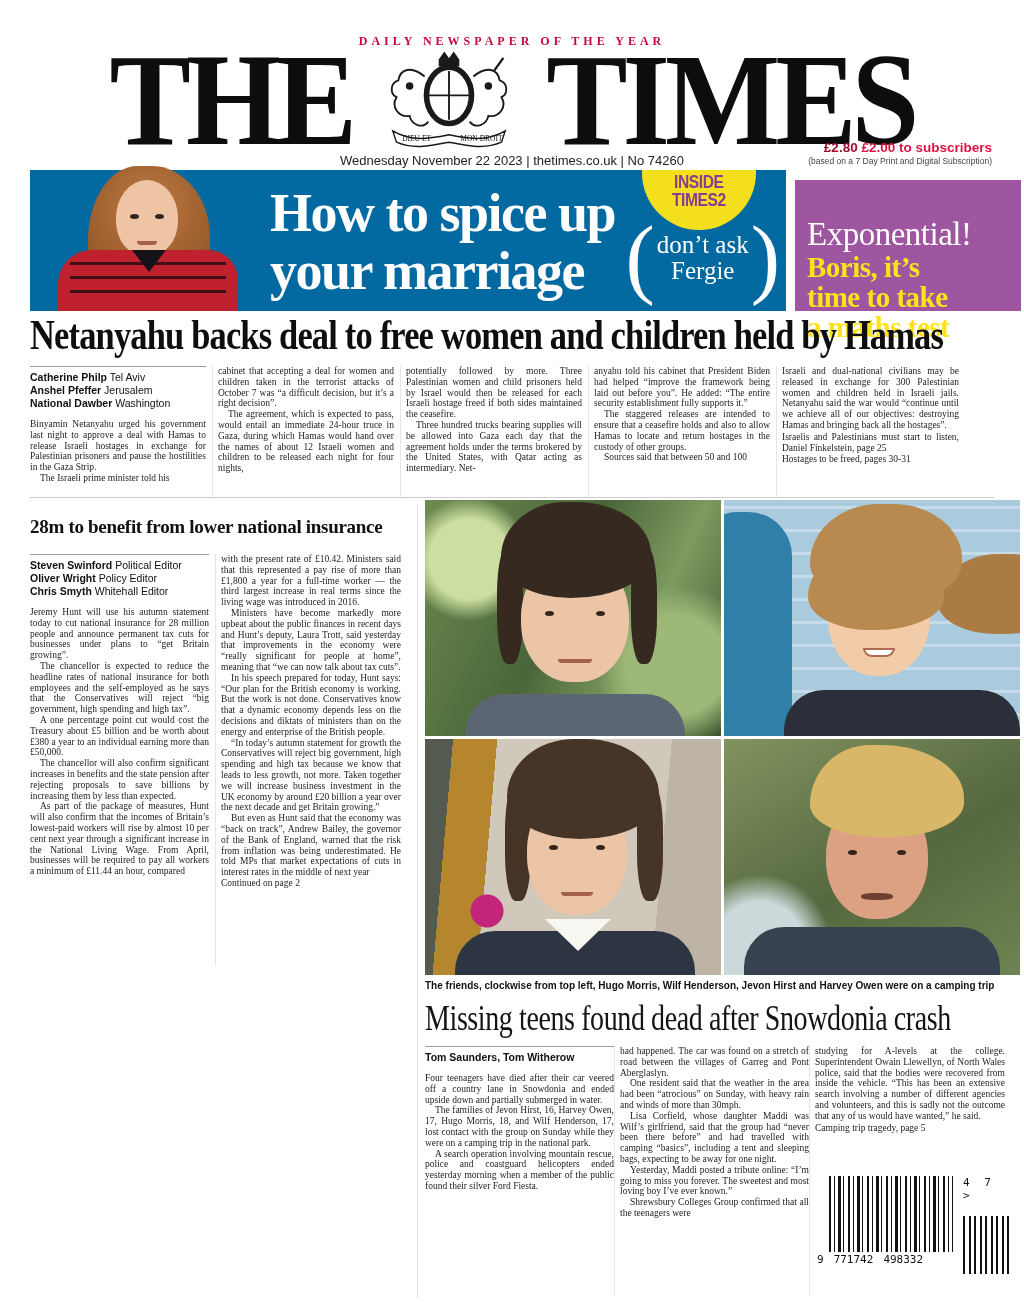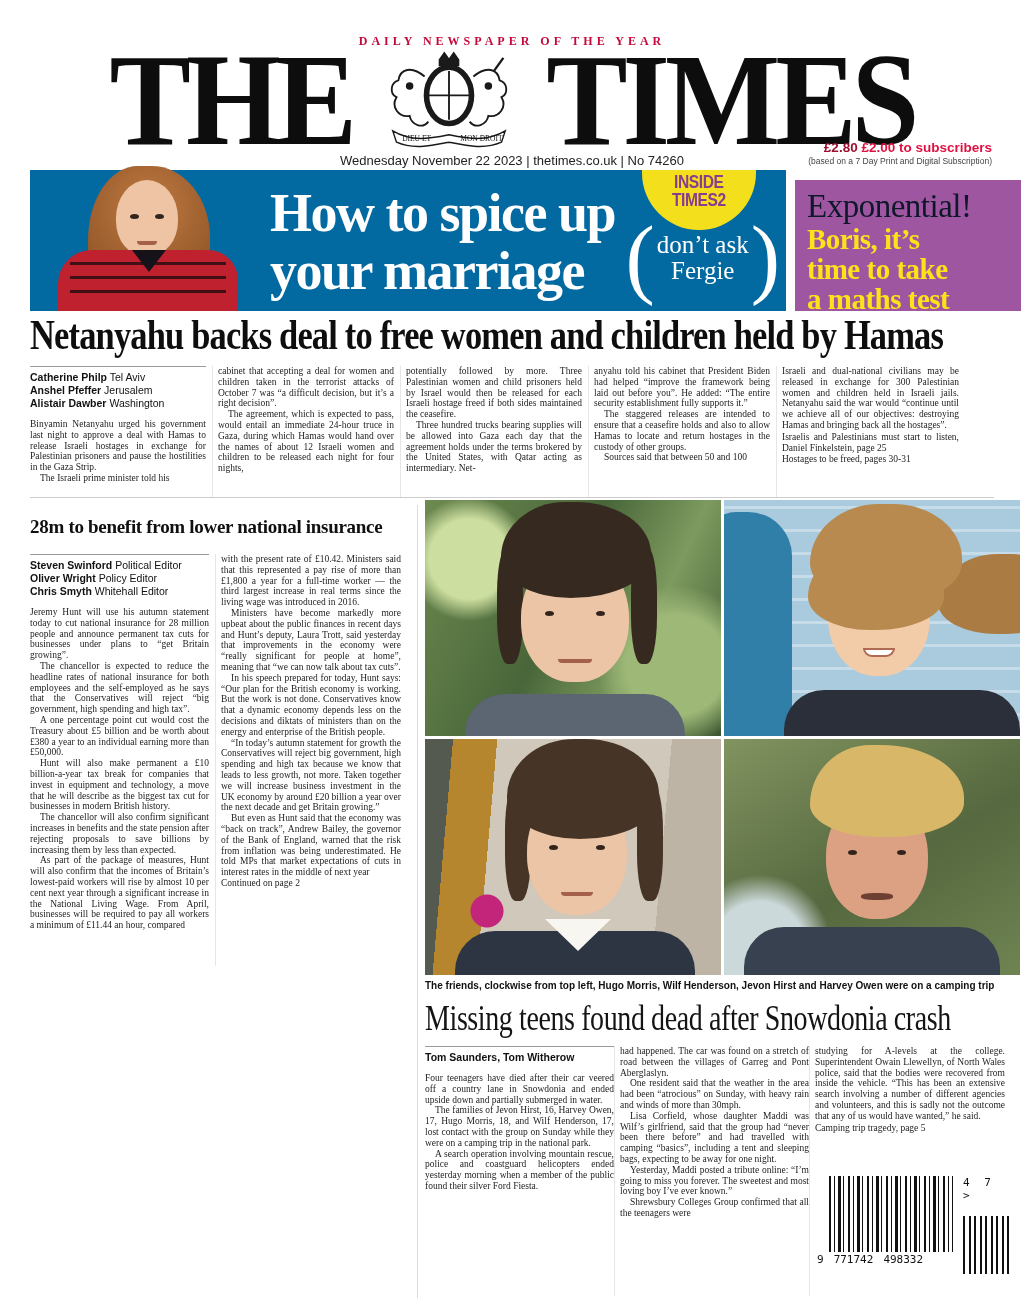--- a/index.html
+++ b/index.html
@@ -45,21 +45,21 @@
   .fergie .jacket { position:absolute; left:22px; top:80px; width:180px; height:61px;
                     background:#c0212e; border-radius:34px 30px 0 0; overflow:hidden; }
   .fergie .jacket::before { content:""; position:absolute; left:12px; right:12px; top:10px; height:44px;
                     background:repeating-linear-gradient(0deg, transparent 0 11px, rgba(20,10,12,.75) 11px 14px); }
   .fergie .collar { position:absolute; left:96px; top:80px; width:34px; height:22px;
                     background:#16121a; clip-path:polygon(0 0,100% 0,50% 100%); }
 
   
   .promo-right { position:absolute; left:795px; top:180px; width:226px; height:131px;
                  background:#9e56a0; padding:8px 12px; }
-  .xp-line { color:#0f172a; font:400 33px/36px "Liberation Serif", serif; letter-spacing:-0.5px; }
+  .xp-line { color:#ffffff; font:400 33px/36px "Liberation Serif", serif; letter-spacing:-0.5px;margin-top:28px; }
   .boris-line { color:#fde21a; font:700 29px/30px "Liberation Serif", serif; letter-spacing:-0.5px; }
 
   
   .headline-scale { display:inline-block; white-space:nowrap; transform-origin:left center; }
   .byline-block { border-top:1px solid #9a9a9a; padding-top:4px; margin-bottom:9px;
                   font:10.5px/13px "Liberation Sans", sans-serif; color:#111; }
   .byline-block b { font-weight:700; }
   .story-col p { font:9.5px/10.8px "Liberation Serif", serif; text-align:justify; color:#1c1c1c; }
   .story-col p.ind { text-indent:10px; }
   .ref { font:700 10.5px/12.5px "Liberation Sans", sans-serif; color:#111; margin-top:1px; }
@@ -223,21 +223,21 @@
     <div class="boris-line">a maths test</div>
   </div>
 
   <section class="lead">
     <div class="lead-headline headline-scale">Netanyahu backs deal to free women and children held by Hamas</div>
     <div class="lead-cols">
       <div class="story-col">
         <div class="byline-block">
           <div><b>Catherine Philp</b> <span>Tel Aviv</span></div>
           <div><b>Anshel Pfeffer</b> <span>Jerusalem</span></div>
-          <div><b>Alistair Dawber</b> <span>Washington</span></div>
+          <div><b>National Dawber</b> <span>Washington</span></div>
         </div>
         <p>Binyamin Netanyahu urged his government last night to approve a deal with Hamas to release Israeli hostages in exchange for Palestinian prisoners and pause the hostilities in the Gaza Strip.</p>
         <p class="ind">The Israeli prime minister told his</p>
       </div>
       <div class="story-col">
         <p>cabinet that accepting a deal for women and children taken in the terrorist attacks of October 7 was “a difficult decision, but it’s a right decision”.</p>
         <p class="ind">The agreement, which is expected to pass, would entail an immediate 24-hour truce in Gaza, during which Hamas would hand over the names of about 12 Israeli women and children to be released each night for four nights,</p>
       </div>
       <div class="story-col">
         <p>potentially followed by more. Three Palestinian women and child prisoners held by Israel would then be released for each Israeli hostage freed if both sides maintained the ceasefire.</p>
@@ -264,21 +264,20 @@
     <div class="hunt-cols">
       <div class="story-col">
         <div class="byline-block">
           <div><b>Steven Swinford</b> <span>Political Editor</span></div>
           <div><b>Oliver Wright</b> <span>Policy Editor</span></div>
           <div><b>Chris Smyth</b> <span>Whitehall Editor</span></div>
         </div>
         <p>Jeremy Hunt will use his autumn statement today to cut national insurance for 28 million people and announce permanent tax cuts for businesses under plans to “get Britain growing”.</p>
         <p class="ind">The chancellor is expected to reduce the headline rates of national insurance for both employees and the self-employed as he says that the Conservatives will reject “big government, high spending and high tax”.</p>
         <p class="ind">A one percentage point cut would cost the Treasury about £5 billion and be worth about £380 a year to an individual earning more than £50,000.</p>
-        <p class="ind">Hunt will also make permanent a £10 billion-a-year tax break for companies that invest in equipment and technology, a move that he will describe as the biggest tax cut for businesses in modern British history.</p>
         <p class="ind">The chancellor will also confirm significant increases in benefits and the state pension after rejecting proposals to save billions by increasing them by less than expected.</p>
         <p class="ind">As part of the package of measures, Hunt will also confirm that the incomes of Britain’s lowest-paid workers will rise by almost 10 per cent next year through a significant increase in the National Living Wage. From April, businesses will be required to pay all workers a minimum of £11.44 an hour, compared</p>
       </div>
       <div class="story-col">
         <p>with the present rate of £10.42. Ministers said that this represented a pay rise of more than £1,800 a year for a full-time worker — the third largest increase in real terms since the living wage was introduced in 2016.</p>
         <p class="ind">Ministers have become markedly more upbeat about the public finances in recent days and Hunt’s deputy, Laura Trott, said yesterday that improvements in the economy were “really significant for people at home”, meaning that “we can now talk about tax cuts”.</p>
         <p class="ind">In his speech prepared for today, Hunt says: “Our plan for the British economy is working. But the work is not done. Conservatives know that a dynamic economy depends less on the decisions and diktats of ministers than on the energy and enterprise of the British people.</p>
         <p class="ind">“In today’s autumn statement for growth the Conservatives will reject big government, high spending and high tax because we know that leads to less growth, not more. Taken together we will increase business investment in the UK economy by around £20 billion a year over the next decade and get Britain growing.”</p>
         <p class="ind">But even as Hunt said that the economy was “back on track”, Andrew Bailey, the governor of the Bank of England, warned that the risk from inflation was being underestimated. He told MPs that market expectations of cuts in interest rates in the middle of next year</p>
         <p class="cont">Continued on page 2</p>

